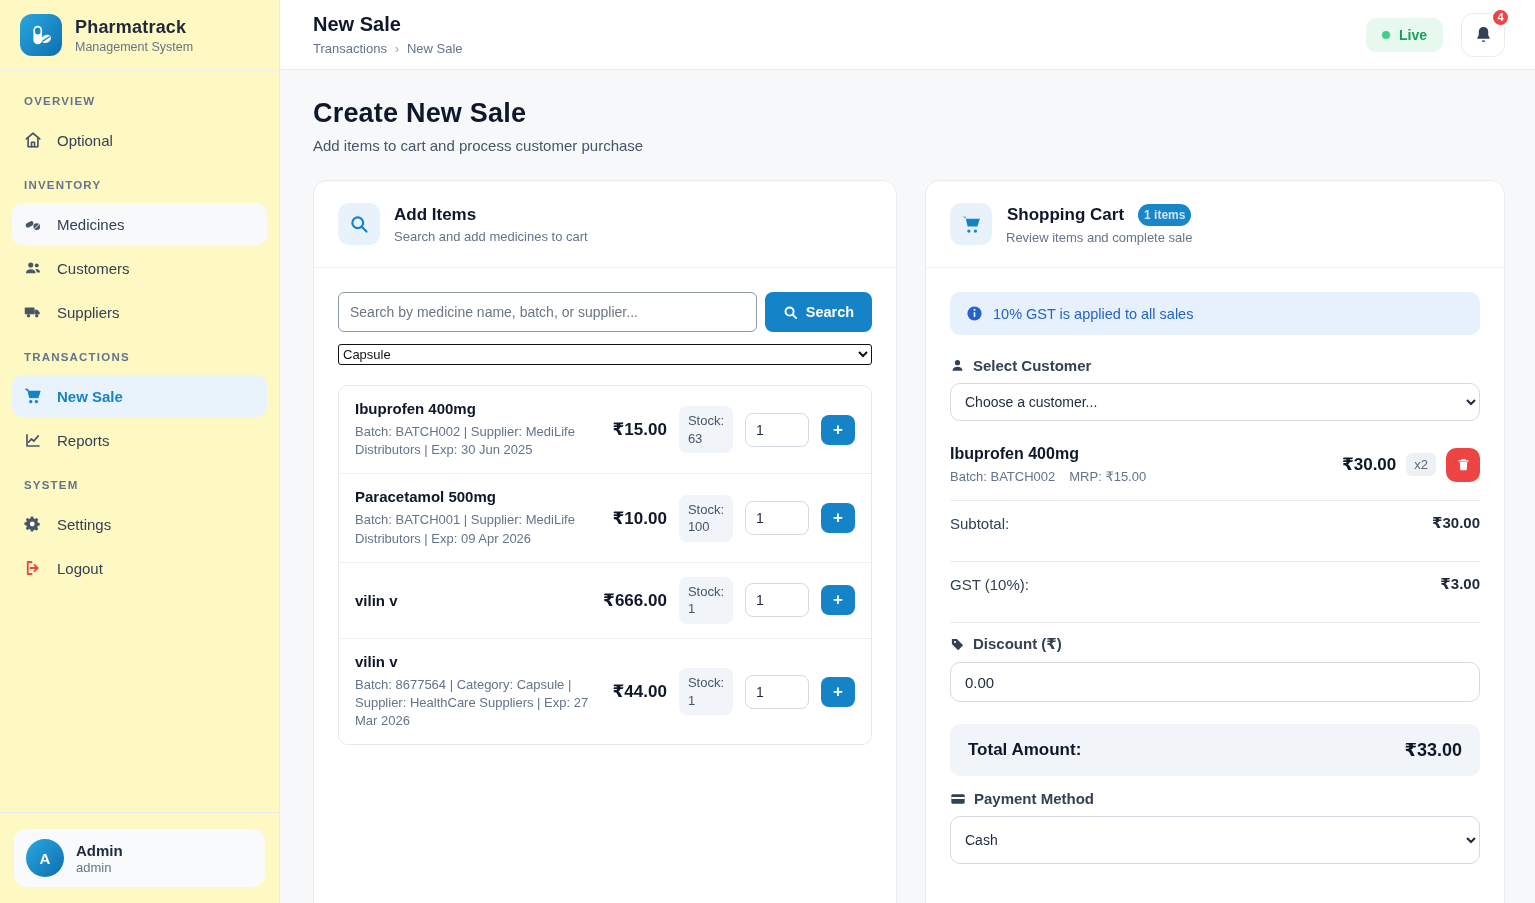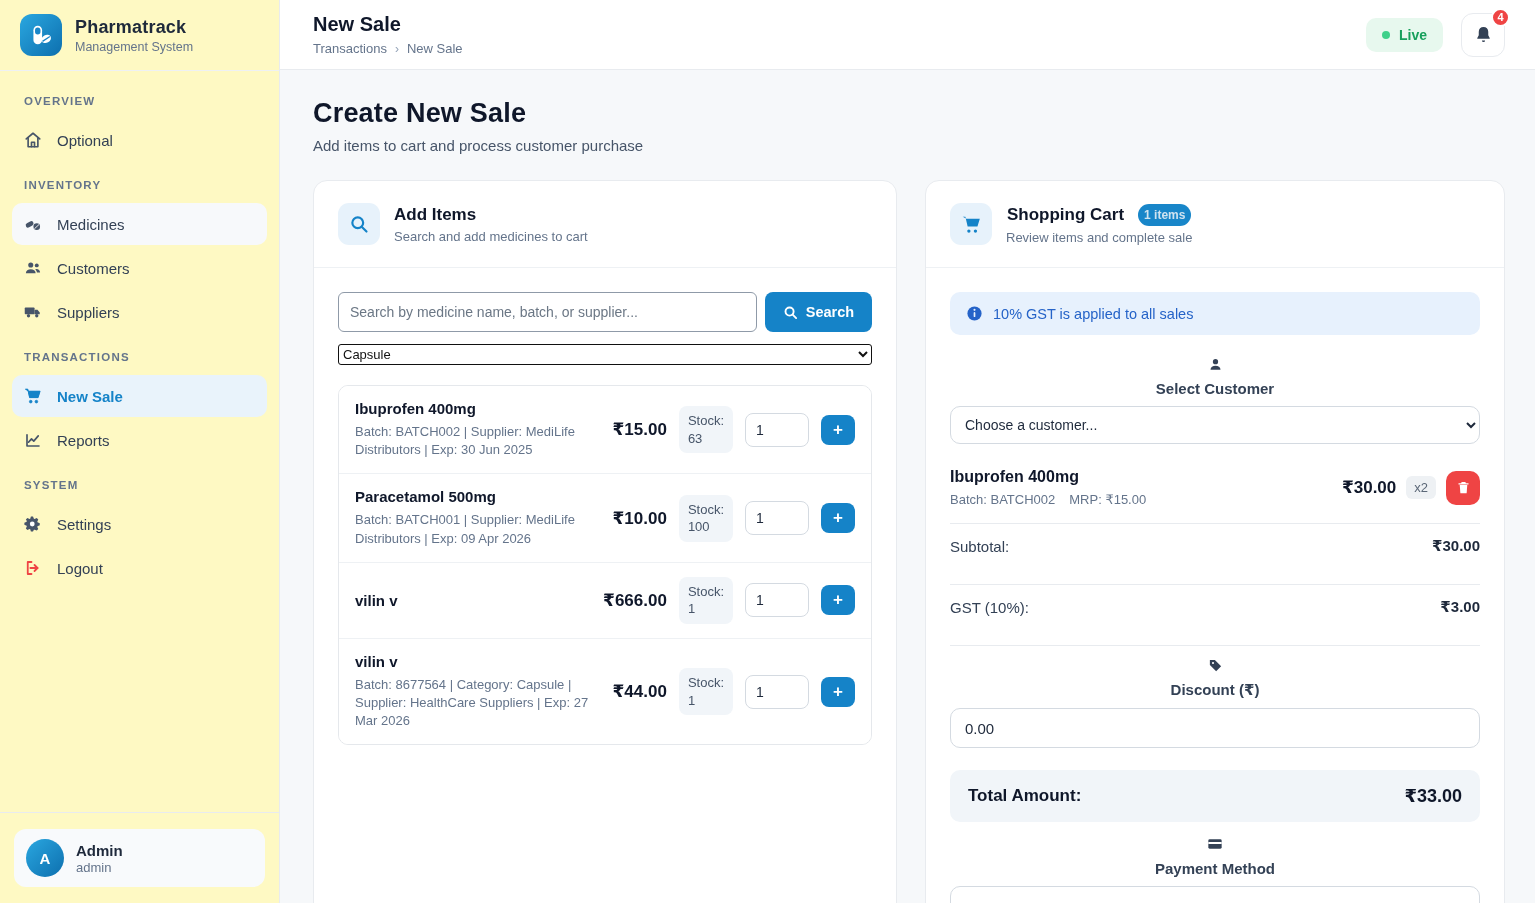--- a/index.html
+++ b/index.html
@@ -87,21 +87,21 @@
                 color:#475569; line-height:1.35; min-width:48px; }
   .qty-input { width:64px; height:34px; border:1px solid #d4dae1; border-radius:8px; padding:0 10px;
                font-size:14px; color:#1e293b; font-family:inherit; }
   .add-btn { width:34px; height:30px; background:#1583c8; color:#fff; border:none; border-radius:8px;
              font-size:17px; font-weight:bold; cursor:pointer; display:flex; align-items:center;
              justify-content:center; font-family:inherit; flex-shrink:0; }
   
   .gst-banner { background:#e7f1fd; border-radius:10px; padding:13px 16px; display:flex;
                 align-items:center; gap:10px; font-size:14.5px; color:#2563c8; }
   .field-label { display:flex; align-items:center; gap:8px; font-size:15px; color:#334155;
-                 font-weight:bold; margin-top:20px;flex-direction:column; }
+                 font-weight:bold; margin-top:20px; }
   .wide-select { width:100%; margin-top:9px; height:38px; border:1px solid #d4dae1; border-radius:10px;
                  padding:0 10px; font-size:14px; color:#1e293b; font-family:inherit; background:#fff; }
   .cart-item { display:flex; align-items:center; gap:10px; margin-top:24px; }
   .cart-item-name { font-size:16px; font-weight:bold; color:#0f172a; }
   .cart-item-meta { font-size:13px; color:#64748b; margin-top:6px; display:flex; gap:14px; }
   .cart-price { font-size:17px; font-weight:bold; color:#0f172a; white-space:nowrap; }
   .qty-pill { background:#eef1f4; color:#5b6777; font-size:13px; border-radius:6px; padding:4px 8px; }
   .trash-btn { width:34px; height:34px; background:#ef4444; border:none; border-radius:10px;
                display:flex; align-items:center; justify-content:center; cursor:pointer; flex-shrink:0; }
   .divider { height:1px; background:#e8ebef; margin:16px 0 0; }

